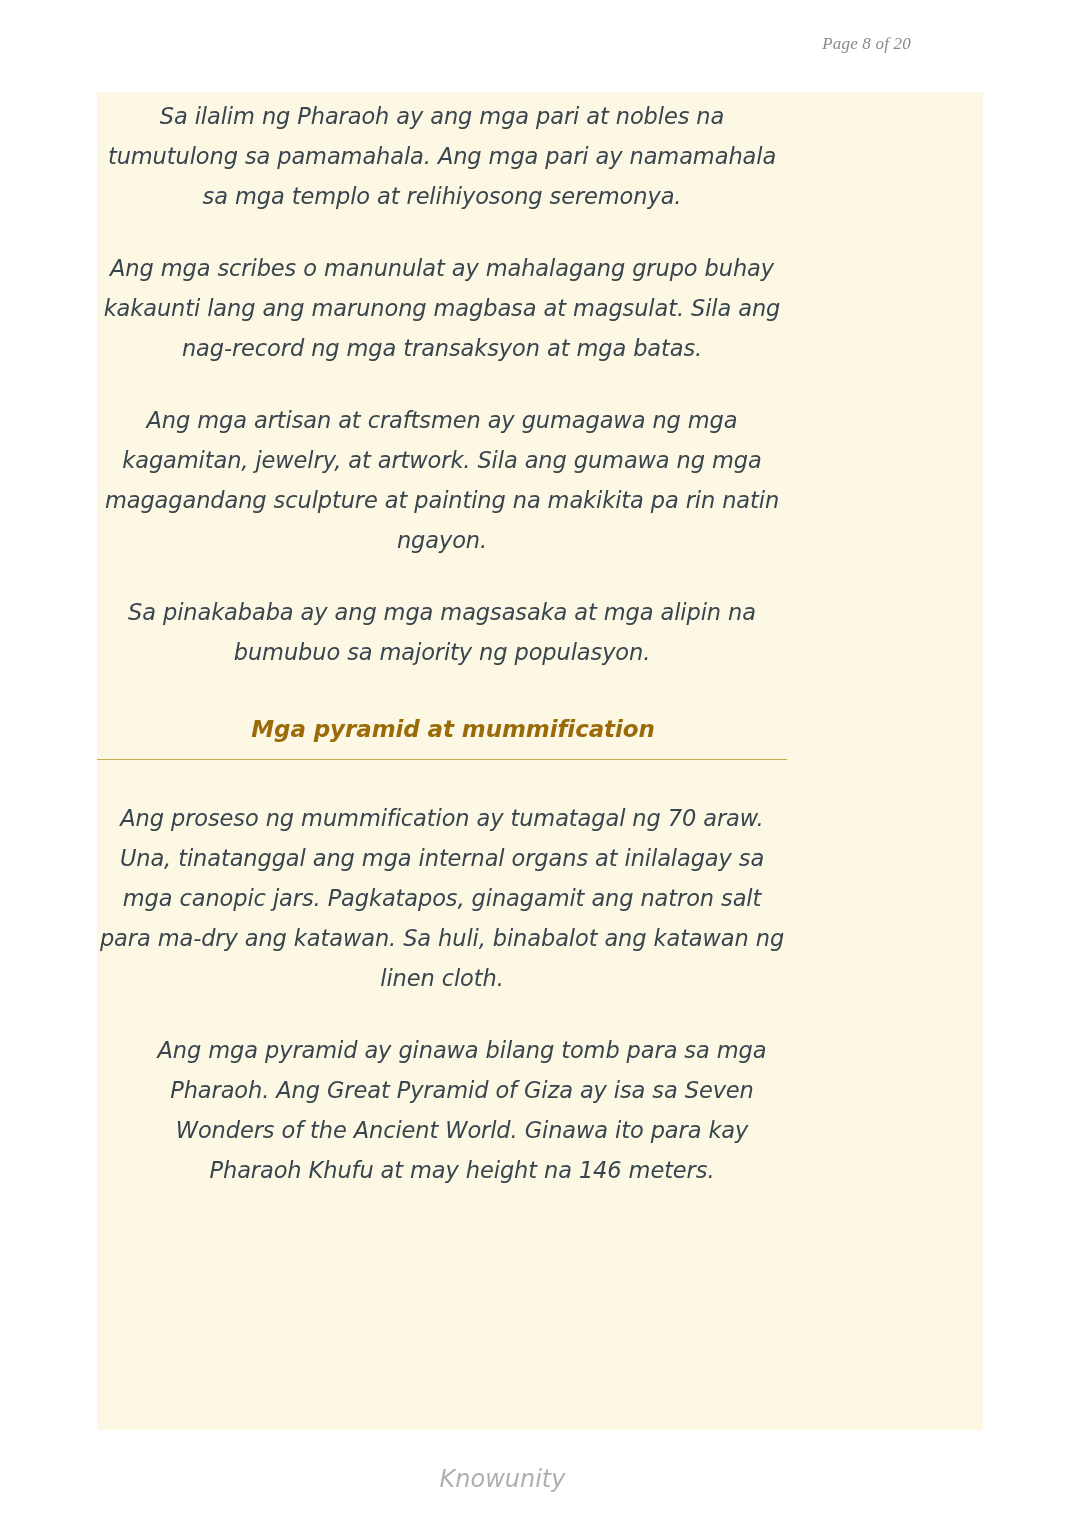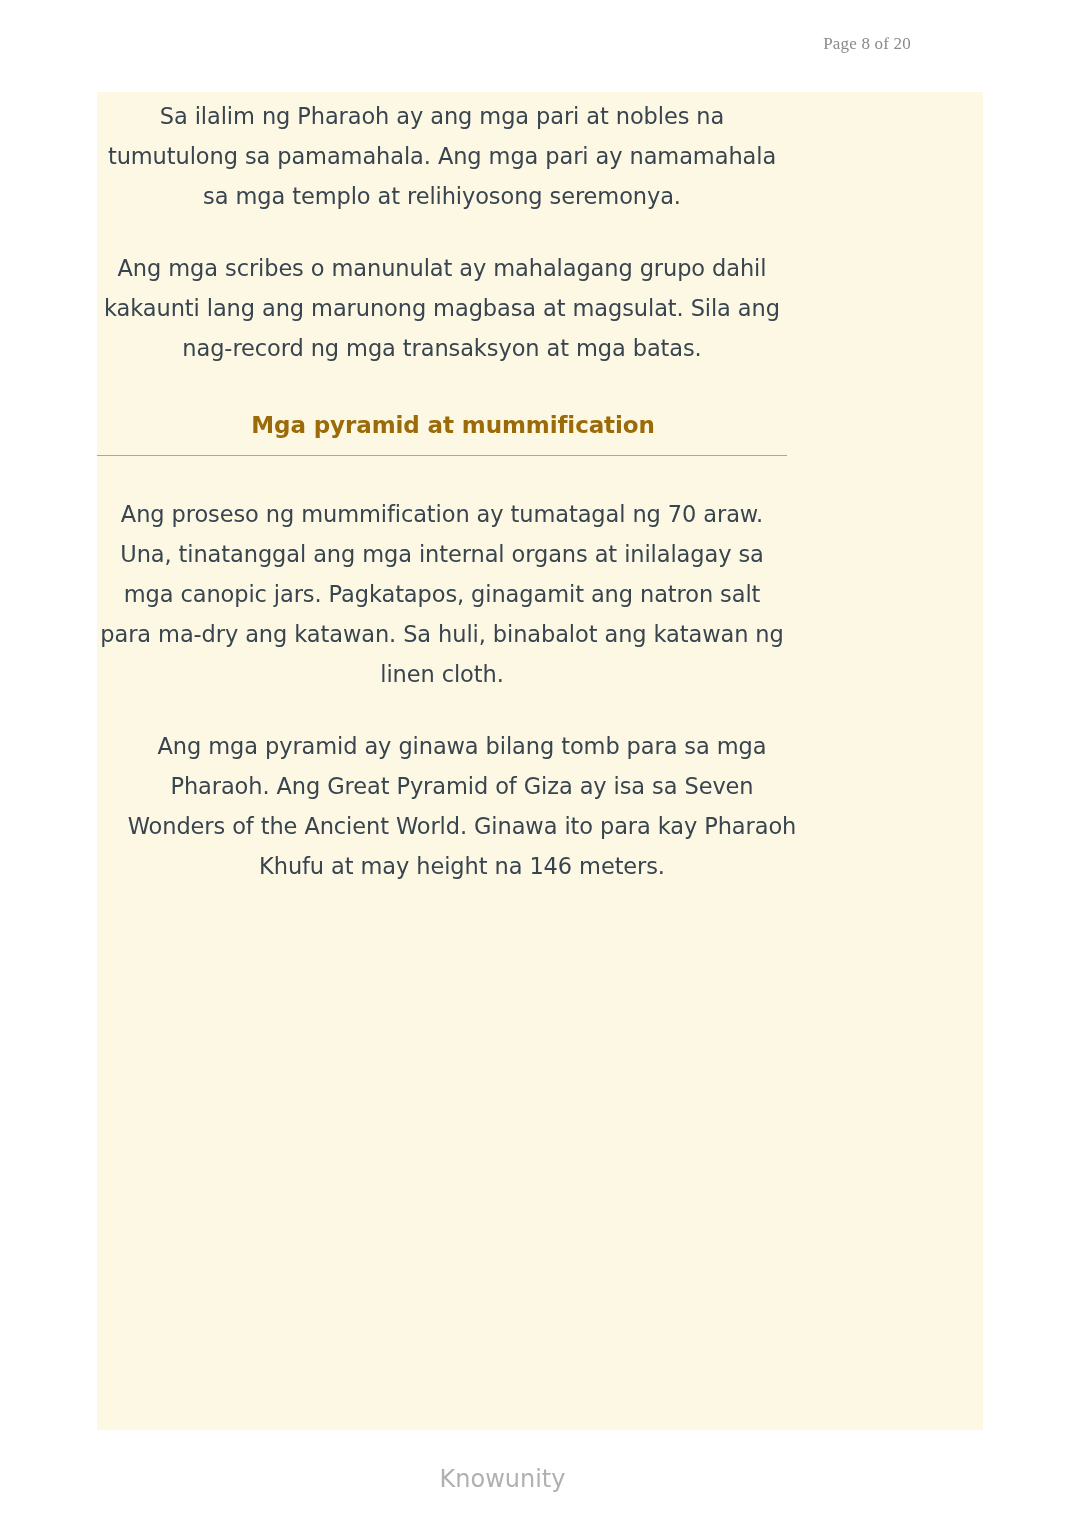--- a/index.html
+++ b/index.html
@@ -12,20 +12,21 @@
     background: #ffffff;
     font-family: "DejaVu Sans", sans-serif;
     position: relative;
     overflow: hidden;
   }
   .page {
     position: relative;
     width: 1005px;
     height: 1527px;
     box-sizing: border-box;
+    font-style: italic;
   }
   .page-header {
     position: absolute;
     top: 34px;
     right: 94px;
     font-family: "Liberation Serif", serif;
     font-size: 17px;
     color: #8a8a8a;
     letter-spacing: 0.2px;
   }
@@ -91,21 +92,23 @@
 
 <div class="page">
 
   <div class="page-header">Page 8 of 20</div>
 
   <div class="content-panel"></div>
 
   <div class="content-inner">
 
     <p class="para">Sa ilalim ng Pharaoh ay ang mga pari at nobles na tumutulong sa pamamahala. Ang mga pari ay namamahala sa mga templo at relihiyosong seremonya.</p>
-    <p class="para">Ang mga scribes o manunulat ay mahalagang grupo dahil kakaunti lang ang marunong magbasa at magsulat. Sila ang nag-record ng mga transaksyon at mga batas.</p>
+    <p class="para">Ang mga scribes o manunulat ay mahalagang grupo buhay kakaunti lang ang marunong magbasa at magsulat. Sila ang nag-record ng mga transaksyon at mga batas.</p>
+    <p class="para">Ang mga artisan at craftsmen ay gumagawa ng mga kagamitan, jewelry, at artwork. Sila ang gumawa ng mga magagandang sculpture at painting na makikita pa rin natin ngayon.</p>
+    <p class="para">Sa pinakababa ay ang mga magsasaka at mga alipin na bumubuo sa majority ng populasyon.</p>
 
     <h2 class="section-heading">Mga pyramid at mummification</h2>
     <div class="heading-rule"></div>
 
     <p class="para">Ang proseso ng mummification ay tumatagal ng 70 araw. Una, tinatanggal ang mga internal organs at inilalagay sa mga canopic jars. Pagkatapos, ginagamit ang natron salt para ma-dry ang katawan. Sa huli, binabalot ang katawan ng linen cloth.</p>
     <p class="para">Ang mga pyramid ay ginawa bilang tomb para sa mga Pharaoh. Ang Great Pyramid of Giza ay isa sa Seven Wonders of the Ancient World. Ginawa ito para kay Pharaoh Khufu at may height na 146 meters.</p>
 
   </div>
 
   <div class="footer-brand">Knowunity</div>

